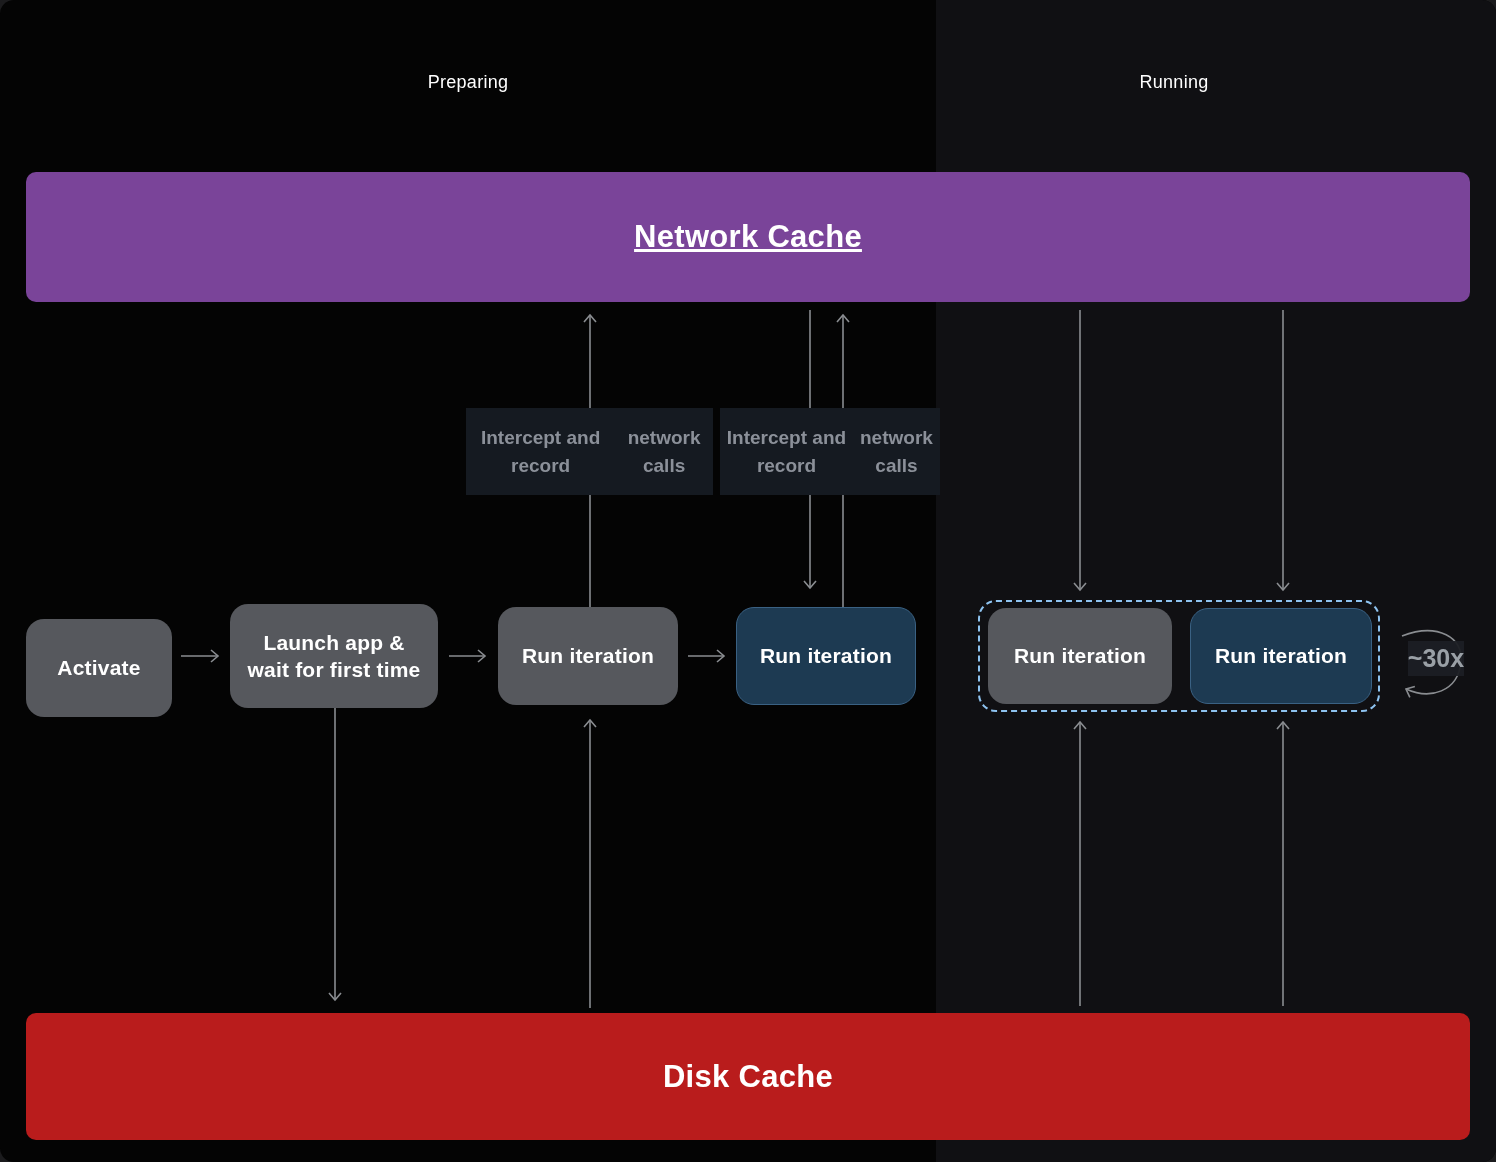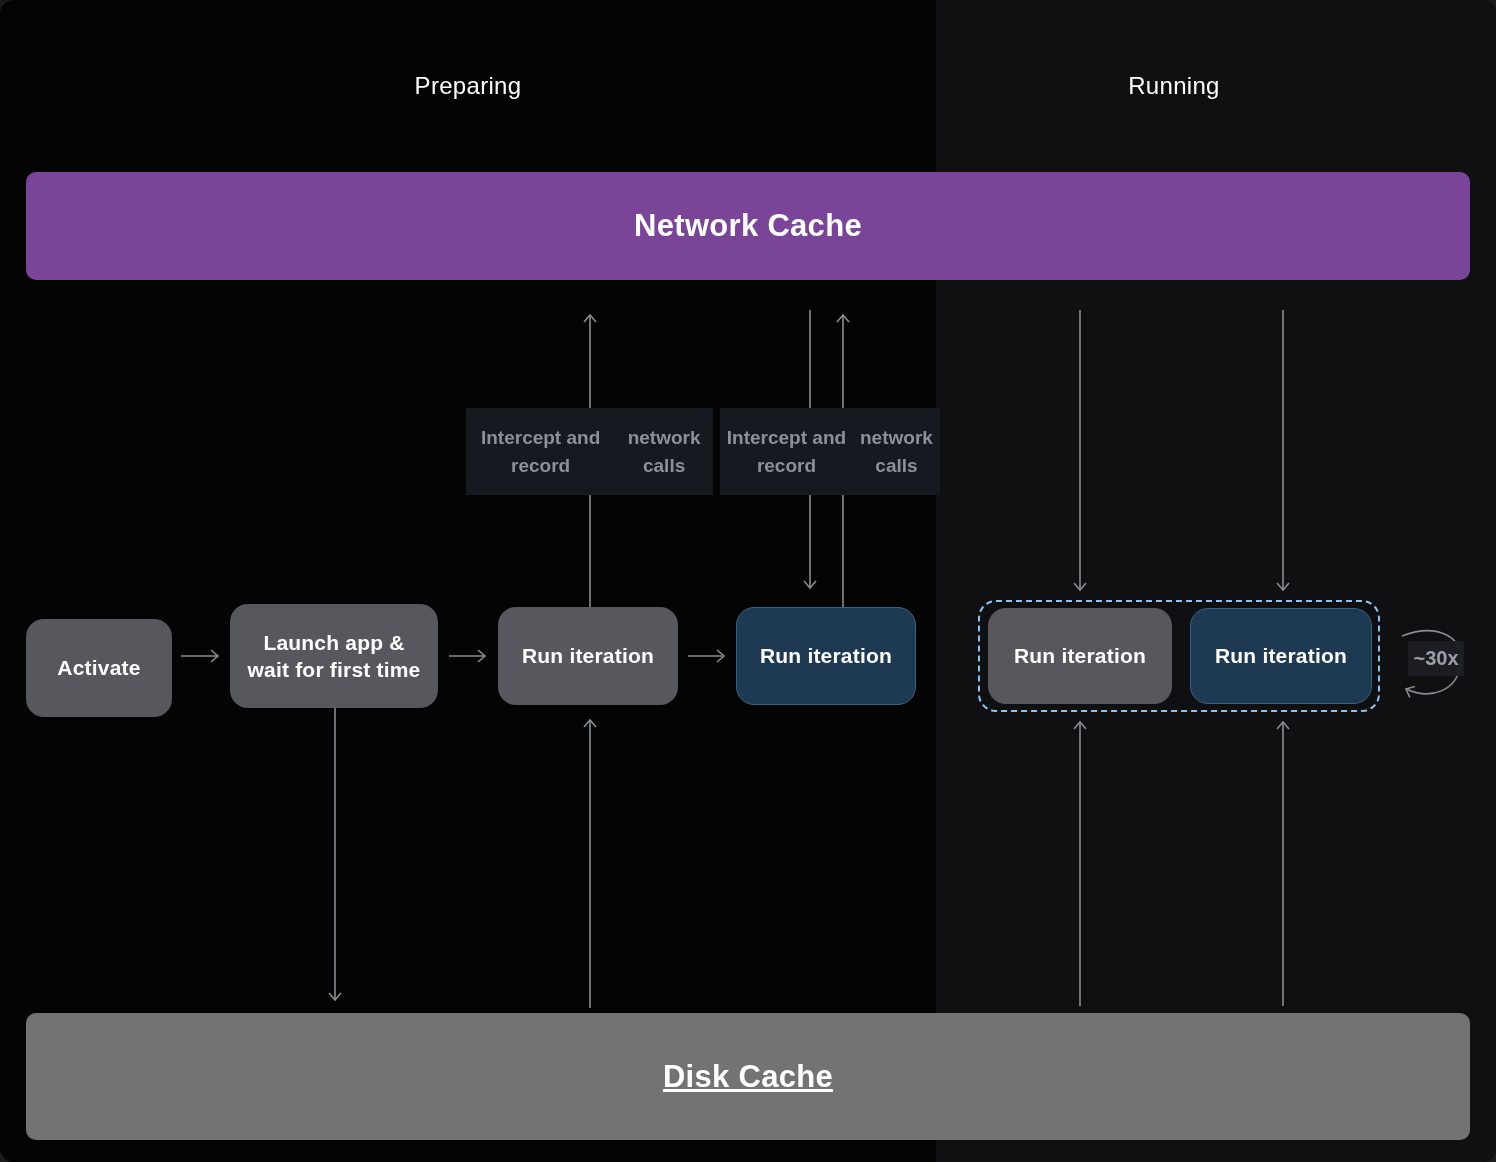--- a/index.html
+++ b/index.html
@@ -6,31 +6,31 @@
   body{font-family:"Liberation Sans", sans-serif; -webkit-font-smoothing:antialiased;}
   .canvas{
     position:relative; width:1496px; height:1162px;
     background:#040404; border-radius:14px; overflow:hidden;
   }
   .running-panel{
     position:absolute; left:936px; top:0; width:560px; height:1162px;
     background:#101013;
   }
   .section-heading{
-    position:absolute; top:72px; color:#ffffff; font-size:24px; font-weight:500;
+    position:absolute; top:72px; color:#ffffff; font-size:18px; font-weight:500;
     text-align:center; letter-spacing:.3px;
   }
   .heading-preparing{left:0; width:936px;}
   .heading-running{left:936px; width:476px;}
   .cache-bar{
     position:absolute; left:26px; width:1444px; border-radius:10px;
     display:flex; align-items:center; justify-content:center;
     color:#ffffff; font-size:31px; font-weight:700; letter-spacing:.3px;
   }
-  .network-bar{top:172px; height:108px;}
+  .network-bar{top:172px; height:130px;text-decoration:underline;}
   .disk-bar{top:1013px; height:127px;}
   .arrow-layer{position:absolute; left:0; top:0; z-index:1;}
   .node{
     position:absolute; z-index:3; border-radius:18px;
     display:flex; align-items:center; justify-content:center; text-align:center;
     color:#ffffff; font-size:21px; font-weight:700; line-height:1.3; letter-spacing:.2px;
   }
   .node-gray{background:#56585d;}
   .node-navy{background:#1d3a52; border:1px solid #3a6183;}
   .note{
@@ -38,21 +38,21 @@
     display:flex; flex-direction:row; align-items:center; justify-content:center;
     color:#8b9099; font-size:19px; font-weight:600; line-height:1.45; text-align:center;
   }
   .dashed-group{
     position:absolute; left:978px; top:600px; width:402px; height:112px;
     border:2px dashed #8ec3f0; border-radius:18px; z-index:2; box-sizing:border-box;
   }
   .loop-chip{
     position:absolute; left:1408px; top:641px; width:56px; height:35px; z-index:3;
     background:rgba(28,31,36,.95); display:flex; align-items:center; justify-content:center;
-    color:#9aa0a6; font-size:20px; font-weight:700;
+    color:#9aa0a6; font-size:25px; font-weight:700;
   }
 </style>
 </head>
 <body>
 
 <div class="canvas">
 
   <div class="running-panel"></div>
 
   <svg class="arrow-layer" width="1496" height="1162" viewBox="0 0 1496 1162">
@@ -85,21 +85,21 @@
       <path d="M1402,636 C1438,622 1464,638 1461,662 C1458,692 1430,700 1406,689" marker-end="url(#ah)"></path>
     </g>
   </svg>
 
   <div class="section-heading heading-preparing">Preparing</div>
   <div class="section-heading heading-running">Running</div>
 
   <div class="cache-bar network-bar" style="background:#7a4499;">
     <span>Network Cache</span>
   </div>
-  <div class="cache-bar disk-bar" style="background:#737373;text-decoration:underline;">
+  <div class="cache-bar disk-bar" style="background:#b91c1c;">
     <span>Disk Cache</span>
   </div>
 
   <div class="note" style="left:466px; top:408px; width:247px; height:87px;">
     <span>Intercept and record</span>
     <span>network calls</span>
   </div>
   <div class="note" style="left:720px; top:408px; width:220px; height:87px;">
     <span>Intercept and record</span>
     <span>network calls</span>

